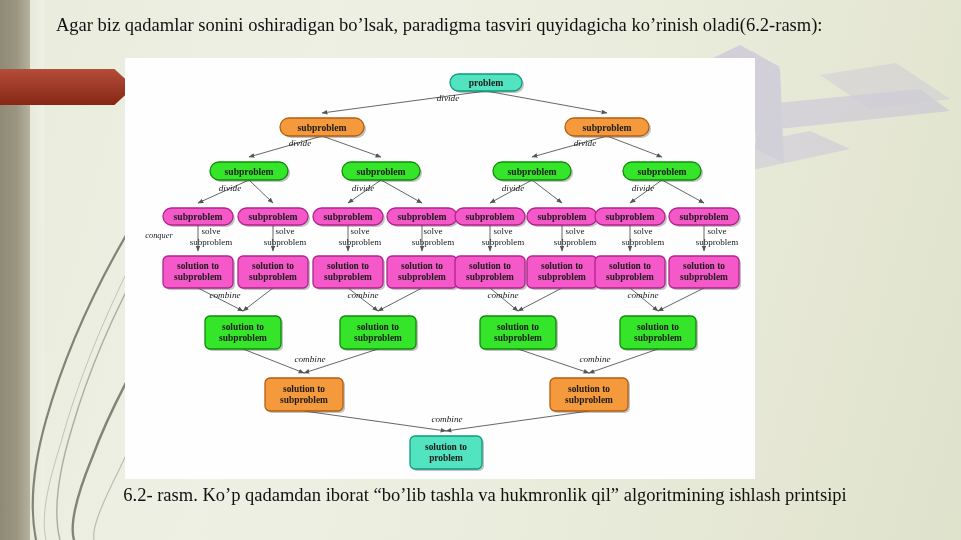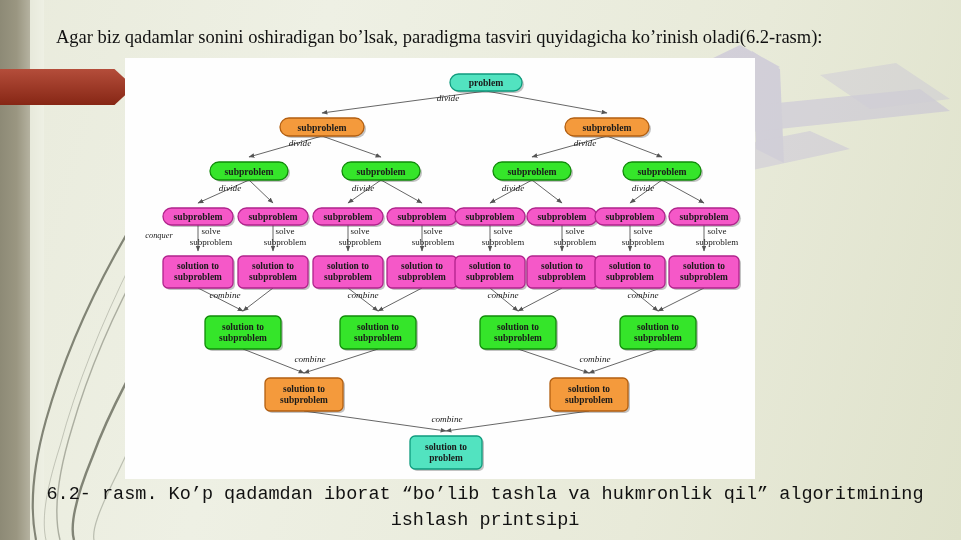--- a/index.html
+++ b/index.html
@@ -47,38 +47,38 @@
     left:150px; top:215px; width:560px; height:230px;
     opacity:.30;
   }
   .wm-purple {
     left:620px; top:45px; width:330px; height:160px;
     opacity:.34;
   }
 
   
   .heading {
-    position:absolute; left:22px; top:24px; width:918px;
+    position:absolute; left:22px; top:12px; width:918px;
     font-size:18.5px; line-height:1.5; color:#111;
     text-align:justify; text-justify:inter-word;
   }
   .heading .indent { display:inline-block; width:34px; }
 
   
   #figure {
     position:absolute; left:125px; top:58px; width:630px; height:421px;
     background:#fefefe;
     overflow:hidden;
   }
   #figure svg { position:absolute; left:0; top:0; }
 
   
   .caption {
     position:absolute; left:40px; top:482px; width:890px;
-    font-size:18.5px; line-height:1.42; color:#111; text-align:center;font-family:Liberation Mono, monospace;
+    font-size:18.5px; line-height:1.42; color:#111; text-align:center;
   }
 </style>
 </head>
 <body>
 
 <div id="slide">
 
   <div class="left-band"></div>
   <div class="left-band-inner"></div>
 

